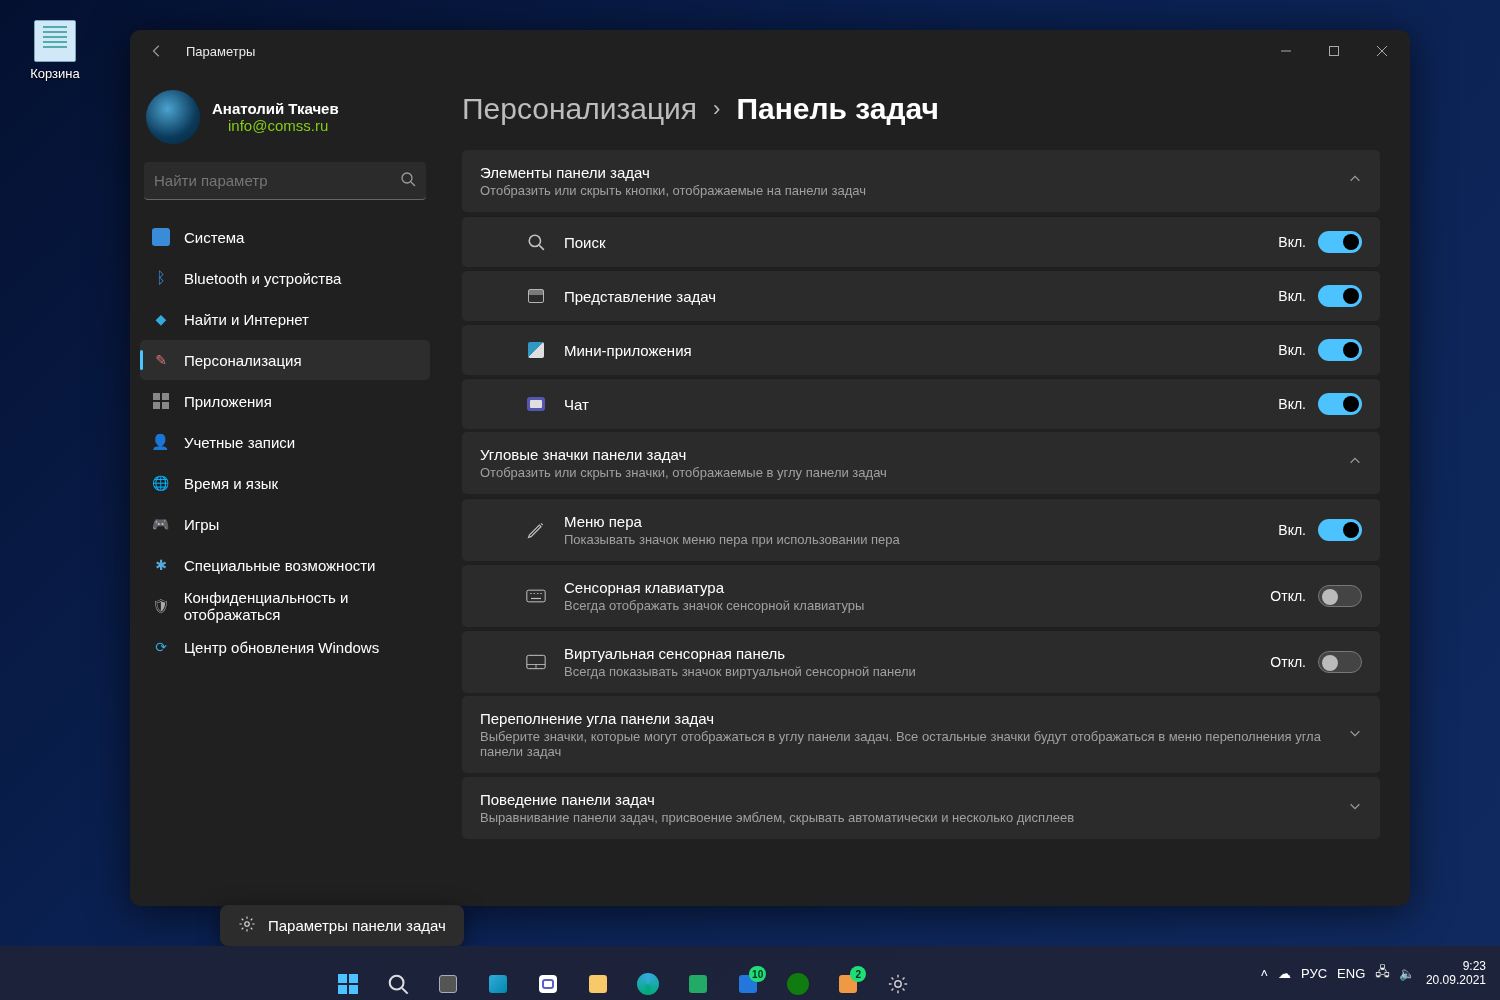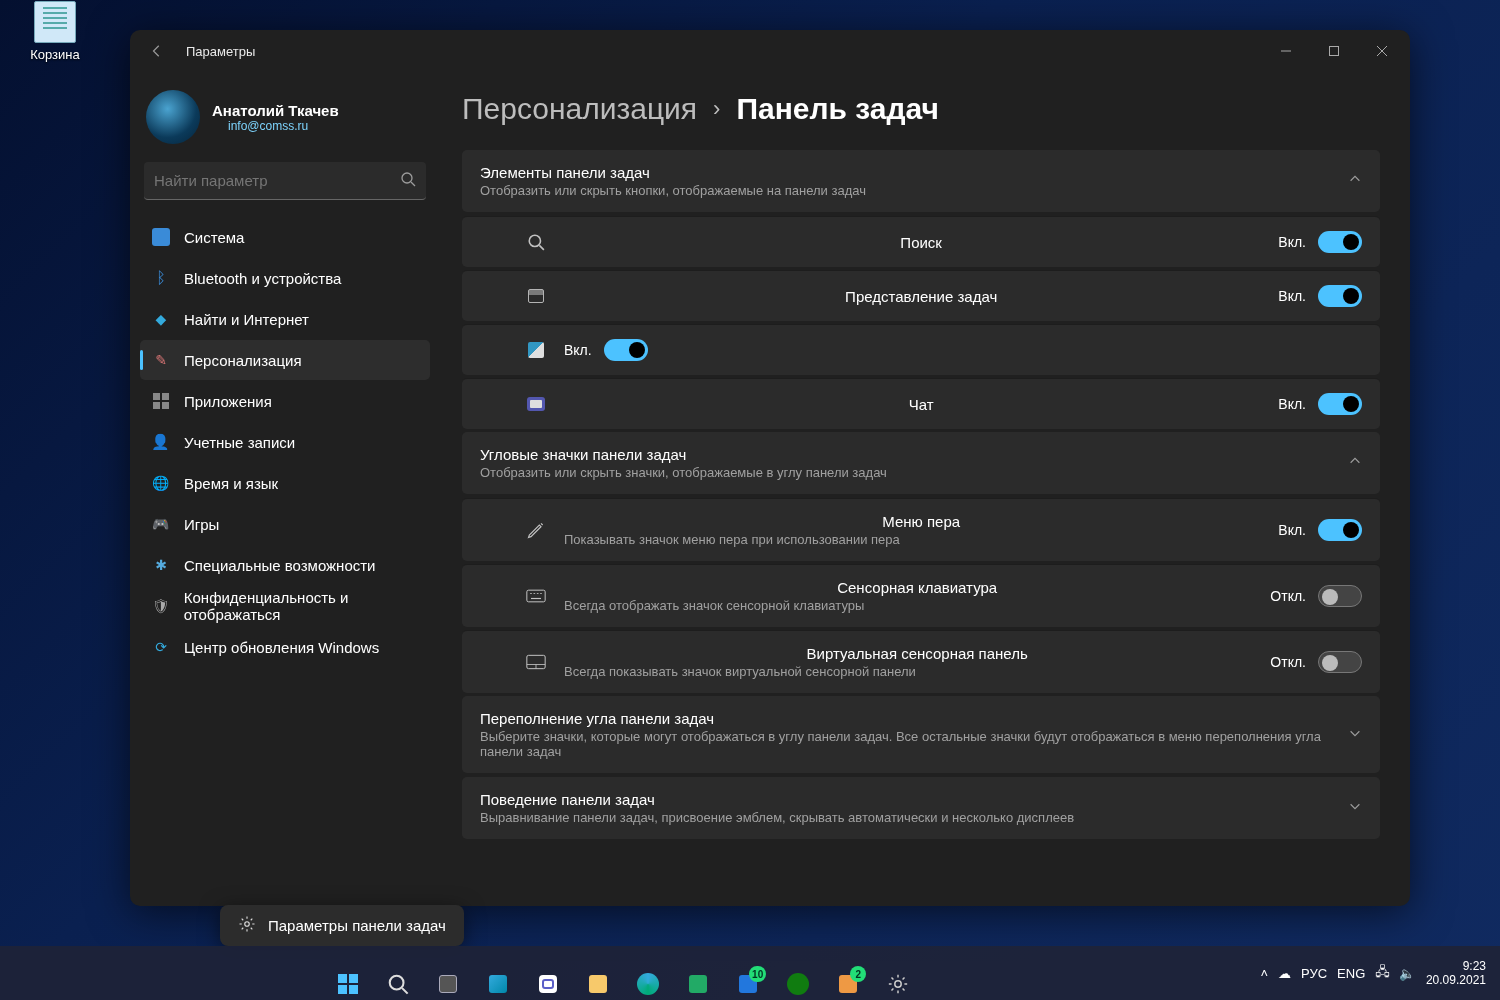--- a/index.html
+++ b/index.html
@@ -1,33 +1,33 @@
 <!DOCTYPE html>
 <html><head>
 <meta charset="utf-8">
 <style>
 * { margin:0; padding:0; box-sizing:border-box; font-family:"Segoe UI",Arial,sans-serif; }
 body { width:1500px; height:1000px; background:#0a1a3a; overflow:hidden; position:relative; color:#fff; }
 .desktop { width:100%; height:100%; position:relative; background:linear-gradient(135deg,#041030 0%,#0a2050 40%,#102a60 100%); }
-.desktop-icon { position:absolute; top:1px; left:20px; width:70px; text-align:center; cursor:pointer; }
+.desktop-icon { position:absolute; top:20px; left:20px; width:70px; text-align:center; cursor:pointer; }
 .desktop-icon .icon-img { width:42px; height:42px; margin:0 auto 4px; background:#d0e8f8; border:1px solid #7ab; border-radius:2px; position:relative; }
 .desktop-icon .icon-img::after { content:""; position:absolute; inset:5px 8px 10px 8px; background:repeating-linear-gradient(#5aa,#5aa 2px,transparent 2px,transparent 5px); }
 .desktop-icon .label { font-size:13px; text-shadow:0 1px 2px #000; }
 .settings-window { position:absolute; top:30px; left:130px; width:1280px; height:876px; background:#202020; border-radius:10px; overflow:hidden; display:flex; flex-direction:column; box-shadow:0 6px 40px rgba(0,0,0,.6); }
 .titlebar { height:42px; display:flex; align-items:center; padding:0 4px 0 16px; }
 .titlebar .back { width:22px; height:22px; display:flex; align-items:center; justify-content:center; opacity:.7; cursor:pointer; }
 .titlebar .title { font-size:13px; margin-left:18px; opacity:.9; }
 .titlebar .spacer { flex:1; }
 .titlebar .win-btn { width:48px; height:36px; display:flex; align-items:center; justify-content:center; cursor:pointer; opacity:.8; }
 .settings-body { flex:1; display:flex; overflow:hidden; }
 .sidebar { width:310px; padding:8px 6px 0 6px; display:flex; flex-direction:column; }
 .user-block { display:flex; align-items:center; gap:12px; padding:10px 10px 18px 10px; }
 .avatar { width:54px; height:54px; border-radius:50%; background:radial-gradient(circle at 40% 35%,#4aa3d0 0%,#0b3a5a 60%,#05233a 100%); }
 .user-name { font-size:15px; font-weight:600; }
-.user-email { font-size:12px; color:#7dd3fc;padding-left:16px; }
+.user-email { font-size:15px; color:#84cc16;padding-left:16px; }
 .search-box { margin:0 8px 16px 8px; height:38px; background:#2b2b2b; border-bottom:1px solid #666; border-radius:4px; display:flex; align-items:center; padding:0 10px; }
 .search-box input { flex:1; background:transparent; border:none; outline:none; color:#ddd; font-size:15px; }
 .search-box .s-icon { opacity:.7; }
 .nav { padding:0 4px; }
 .nav-item { display:flex; align-items:center; gap:14px; height:40px; padding:0 12px; border-radius:5px; font-size:15px; cursor:pointer; margin:1px 0; }
 .nav-item.active { background:#2d2d2d; position:relative; }
 .nav-item.active::before { content:""; position:absolute; left:0; top:10px; bottom:10px; width:3px; background:#4cc2ff; border-radius:2px; }
 .nav-icon { width:18px; height:18px; display:flex; align-items:center; justify-content:center; }
 .content { flex:1; padding:8px 30px 20px 22px; overflow-y:auto; }
 .breadcrumb { display:flex; align-items:center; gap:16px; margin:12px 0 24px 0; }
@@ -36,21 +36,21 @@
 .breadcrumb .sep { font-size:22px; color:#bdbdbd; }
 .card { background:#2b2b2b; border-radius:5px; margin-bottom:4px; }
 .card-header { padding:14px 18px; display:flex; align-items:center; cursor:pointer; }
 .card-header .hdr-text { flex:1; }
 .card-title { font-size:15px; }
 .card-sub { font-size:13px; color:#a0a0a0; margin-top:2px; }
 .chev { opacity:.7; }
 .setting-row { display:flex; align-items:center; padding:14px 18px 14px 18px; border-top:1px solid #1d1d1d; background:#2b2b2b; margin-bottom:3px; border-radius:5px;}
 .setting-row .row-icon { width:56px; display:flex; justify-content:center; opacity:.85; margin-left:28px;}
 .setting-row .row-text { flex:1; }
-.setting-row .row-title { font-size:15px;text-align:center; }
+.setting-row .row-title { font-size:15px; }
 .setting-row .row-sub { font-size:13px; color:#a0a0a0; margin-top:2px; }
 .toggle-wrap { display:flex; align-items:center; gap:12px; }
 .toggle-label { font-size:14px; }
 .toggle { width:44px; height:22px; border-radius:11px; position:relative; cursor:pointer; }
 .toggle.on { background:#4cc2ff; }
 .toggle.off { background:#444; border:1px solid #777; }
 .toggle .knob { position:absolute; top:3px; width:16px; height:16px; border-radius:50%; background:#111; }
 .toggle.on .knob { right:3px; background:#000;}
 .toggle.off .knob { left:3px; background:#bbb; }
 .jumplist { position:absolute; bottom:54px; left:220px; background:#2c2c2c; border-radius:8px; padding:10px 18px; display:flex; align-items:center; gap:12px; font-size:15px; box-shadow:0 4px 20px rgba(0,0,0,.5); }
@@ -238,20 +238,24 @@
         <span class="toggle-label">Вкл.</span>
         <div class="toggle on">
                   <div class="knob"></div>
                 </div>
       </div>
             </div>
             <div class="setting-row">
       <div class="row-icon">
                 <div style="width:16px;height:16px;background:linear-gradient(135deg,#3ad 50%,#fff 50%);border-radius:2px;"></div>
               </div>
+      <div class="row-text">
+        <div class="row-title">Мини-приложения</div>
+
+      </div>
       <div class="toggle-wrap">
         <span class="toggle-label">Вкл.</span>
         <div class="toggle on">
                   <div class="knob"></div>
                 </div>
       </div>
             </div>
             <div class="setting-row">
       <div class="row-icon">
                 <div style="width:18px;height:14px;background:#5b5fc7;border-radius:3px;position:relative">

